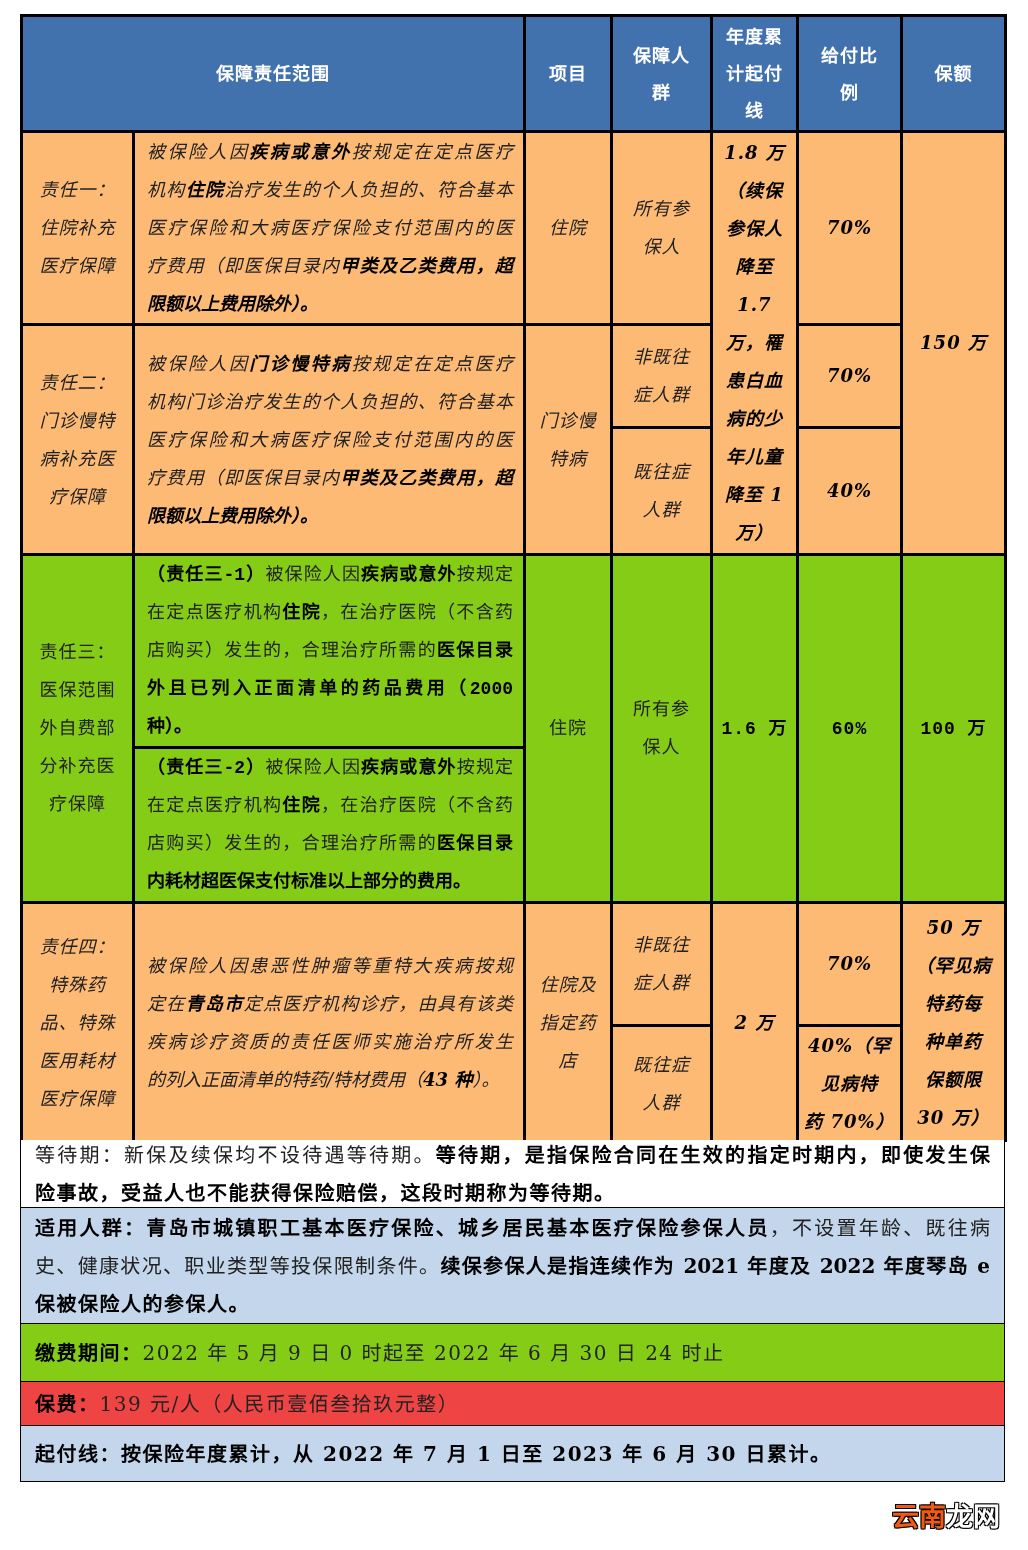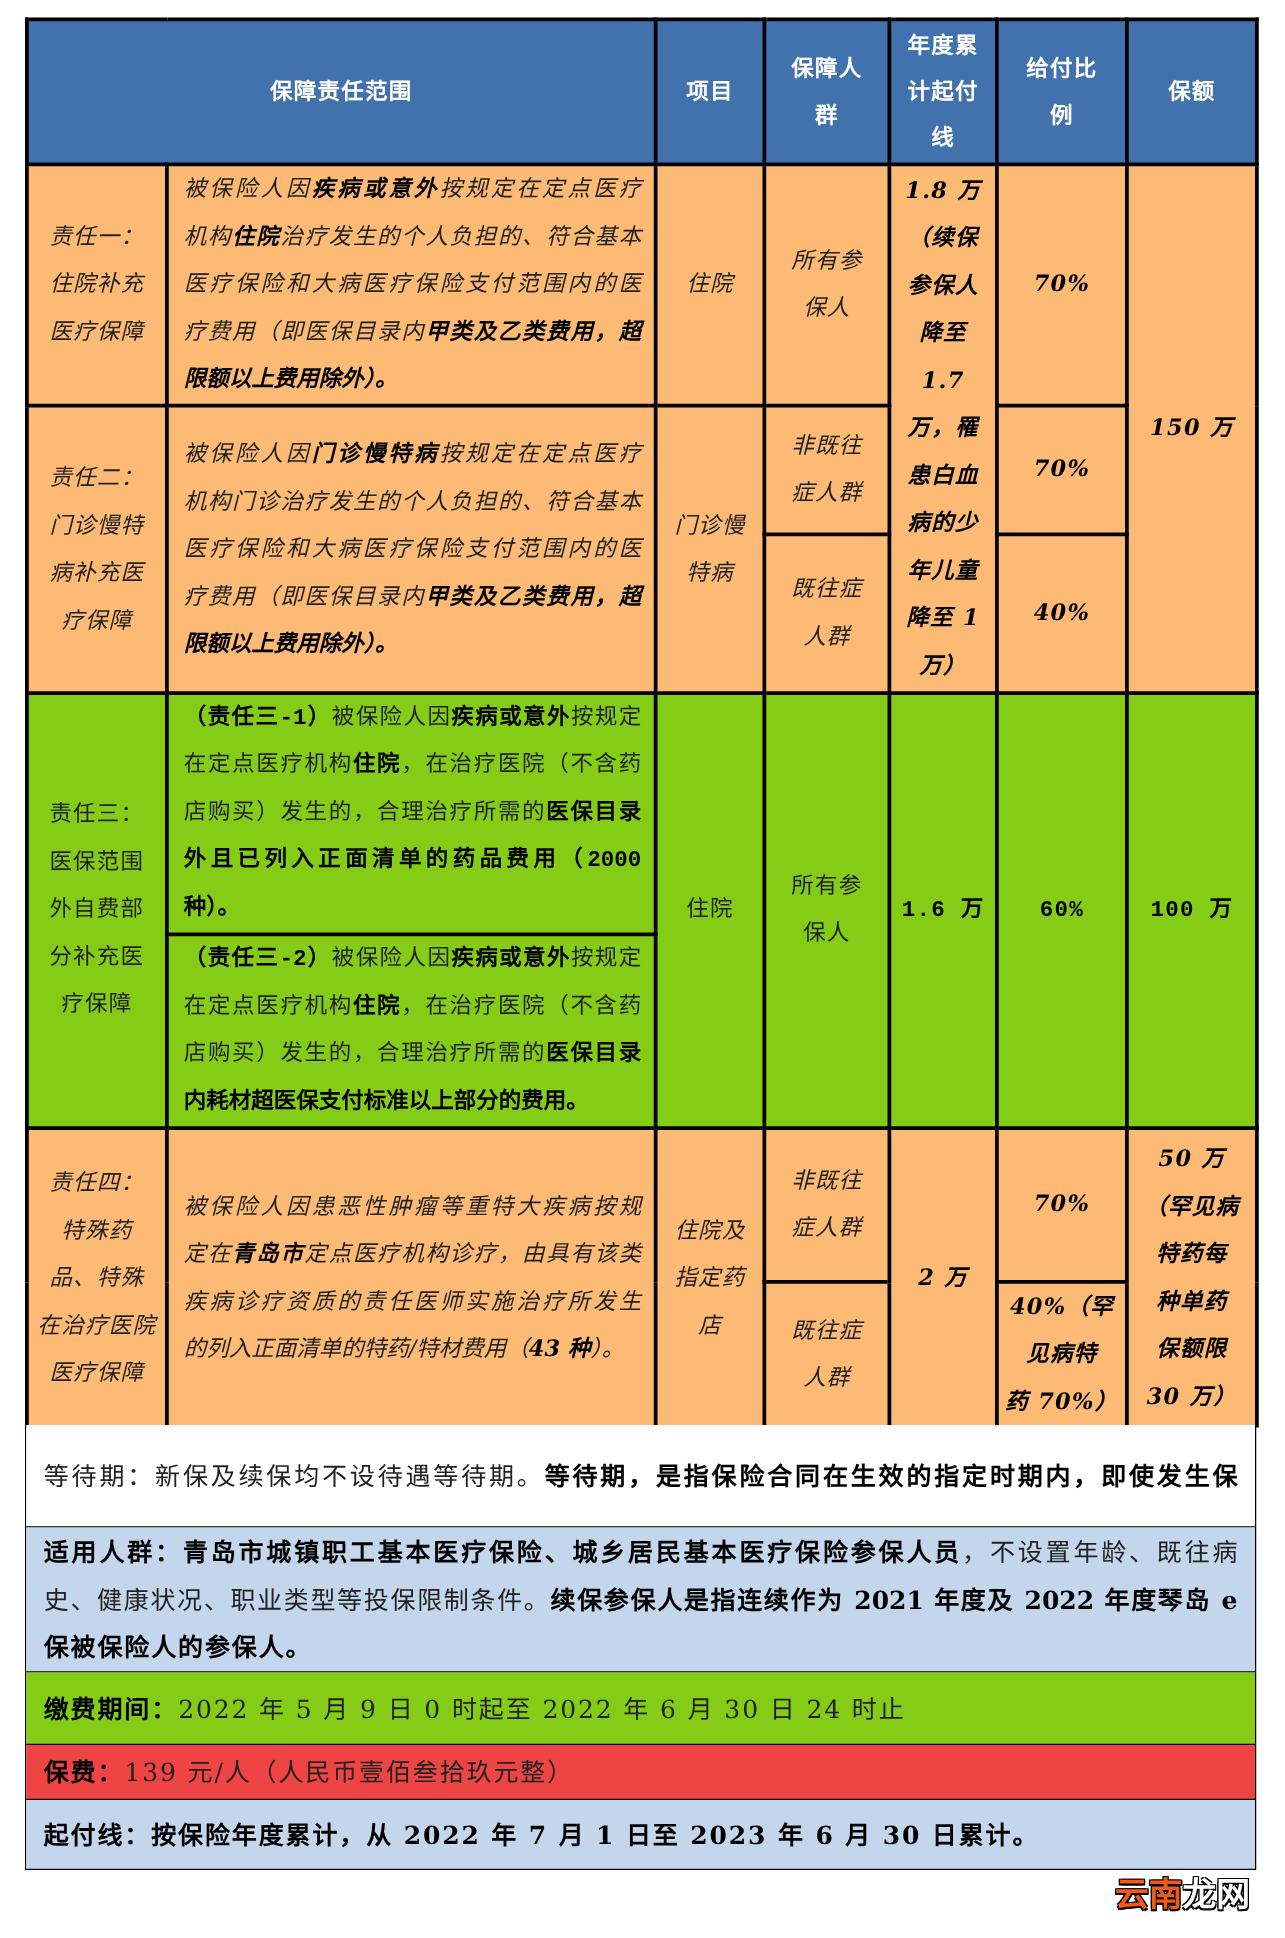--- a/index.html
+++ b/index.html
@@ -35,21 +35,21 @@
     position: absolute; left: 20px; top: 1140px; width: 985px;
     border-left: 1px solid #000000; border-right: 1px solid #000000;
   }
   .note {
     display: flex; flex-direction: column; justify-content: center;
     padding: 0 14px; border-bottom: 1px solid #000000;
     font-size: 20px; line-height: 38px;
   }
   .note .ln { letter-spacing: 1.5px; }
   .note .ln.just { letter-spacing: 0; }
-  .n0 { height: 82px; background: #ffffff; }
+  .n0 { height: 68px; background: #ffffff; }
   .n1 { height: 116px; background: #c3d6eb; }
   .n2 { height: 58px; background: #84cc16; }
   .n3 { height: 50px; background: #c3d6eb; }
   .n4 { height: 44px; background: #ef4444; }
   .n5 { height: 56px; background: #c3d6eb; }
 
   .watermark {
     position: absolute; left: 892px; top: 1504px;
     font-family: "DejaVu Sans", "Liberation Sans", sans-serif;
     font-weight: bold; font-size: 27px; line-height: 26px; letter-spacing: 0;
@@ -166,21 +166,21 @@
           <div class="ln just"><span>在定点医疗机构</span><span class="b">住院</span><span>，在治疗医院（不含药</span></div>
           <div class="ln just"><span>店购买）发生的，合理治疗所需的</span><span class="b">医保目录</span></div>
           <div class="ln"><span class="b">内耗材超医保支付标准以上部分的费用。</span></div>
         </td>
     </tr>
 
     <tr class="r4a" style="height:123px">
       <td class="bl" rowspan="2">责任四：
 特殊药
 品、特殊
-在治疗医院
+医用耗材
 医疗保障</td>
       <td class="bl desc" rowspan="2">
           <div class="ln just"><span>被保险人因患恶性肿瘤等重特大疾病按规</span></div>
           <div class="ln just"><span>定在</span><span class="b">青岛市</span><span>定点医疗机构诊疗，由具有该类</span></div>
           <div class="ln just"><span>疾病诊疗资质的责任医师实施治疗所发生</span></div>
           <div class="ln"><span>的列入正面清单的特药/特材费用（</span><span class="b">43 种</span><span>）。</span></div>
         </td>
       <td class="bl" rowspan="2">住院及
 指定药
 店</td>
@@ -201,20 +201,21 @@
       <td class="bl bd">40%（罕
 见病特
 药 70%）</td>
     </tr>
   </tbody>
 </table>
 
 <div class="footer">
   <div class="note n0">
       <div class="ln just"><span>等待期：新保及续保均不设待遇等待期。</span><span class="b">等待期，是指保险合同在生效的指定时期内，即使发生保</span></div>
+      <div class="ln"><span class="b">险事故，受益人也不能获得保险赔偿，这段时期称为等待期。</span></div>
     </div>
   <div class="note n1">
       <div class="ln just"><span class="b">适用人群：青岛市城镇职工基本医疗保险、城乡居民基本医疗保险参保人员</span><span>，不设置年龄、既往病</span></div>
       <div class="ln just"><span>史、健康状况、职业类型等投保限制条件。</span><span class="b">续保参保人是指连续作为 2021 年度及 2022 年度琴岛 e</span></div>
       <div class="ln"><span class="b">保被保险人的参保人。</span></div>
     </div>
   <div class="note n2">
       <div class="ln"><span class="b">缴费期间：</span><span>2022 年 5 月 9 日 0 时起至 2022 年 6 月 30 日 24 时止</span></div>
     </div>
   <div class="note n4">

